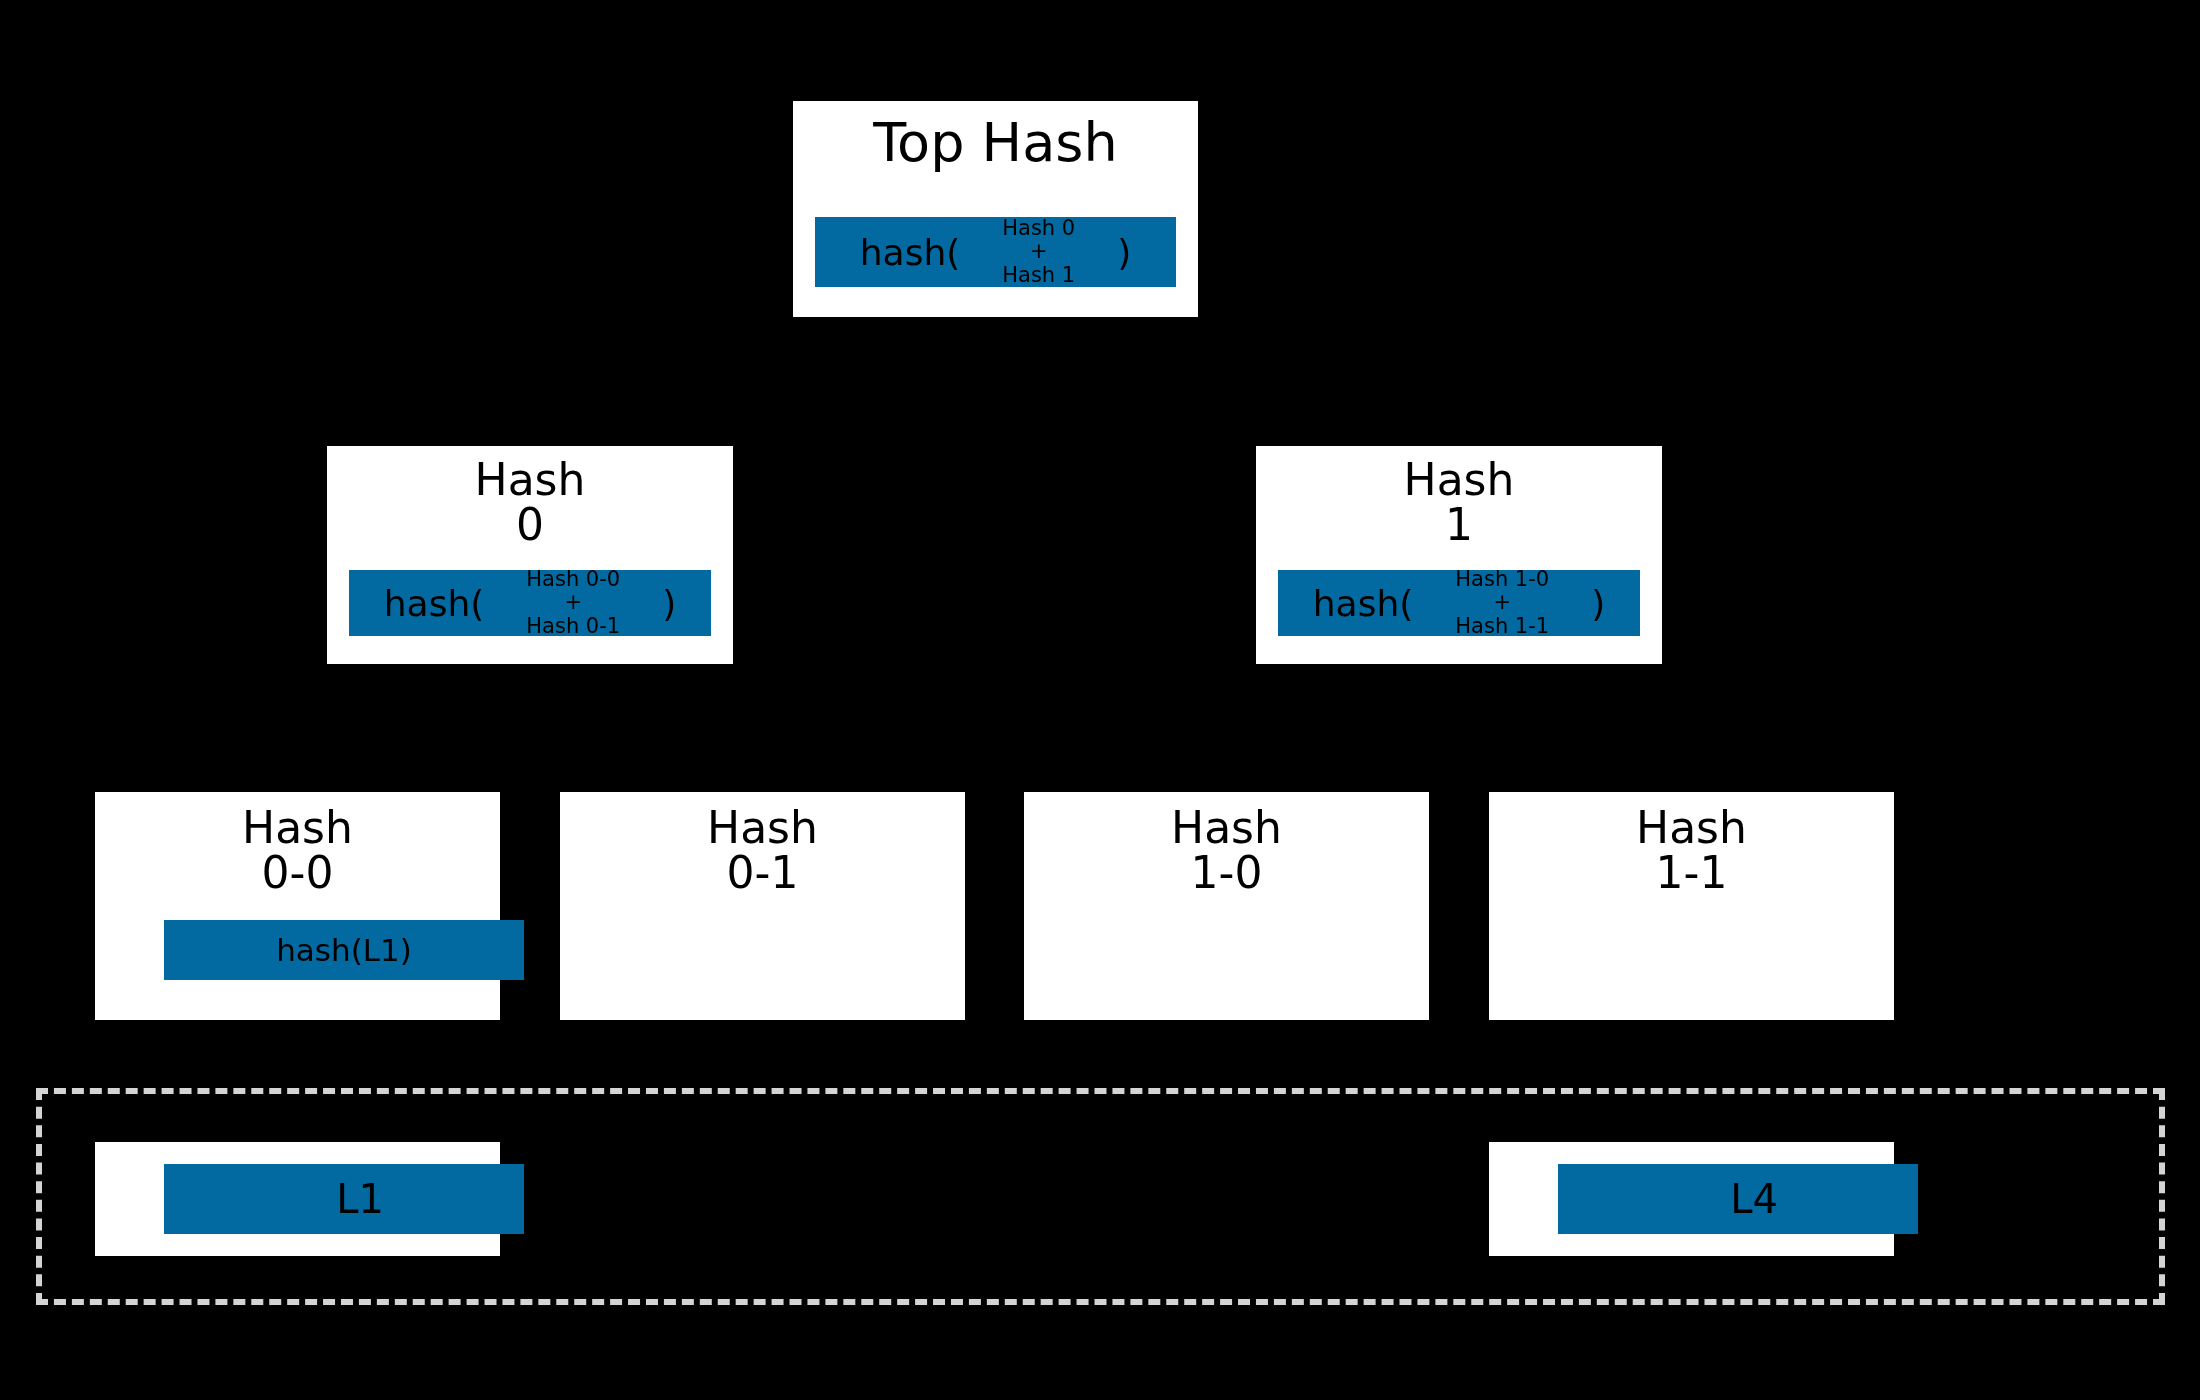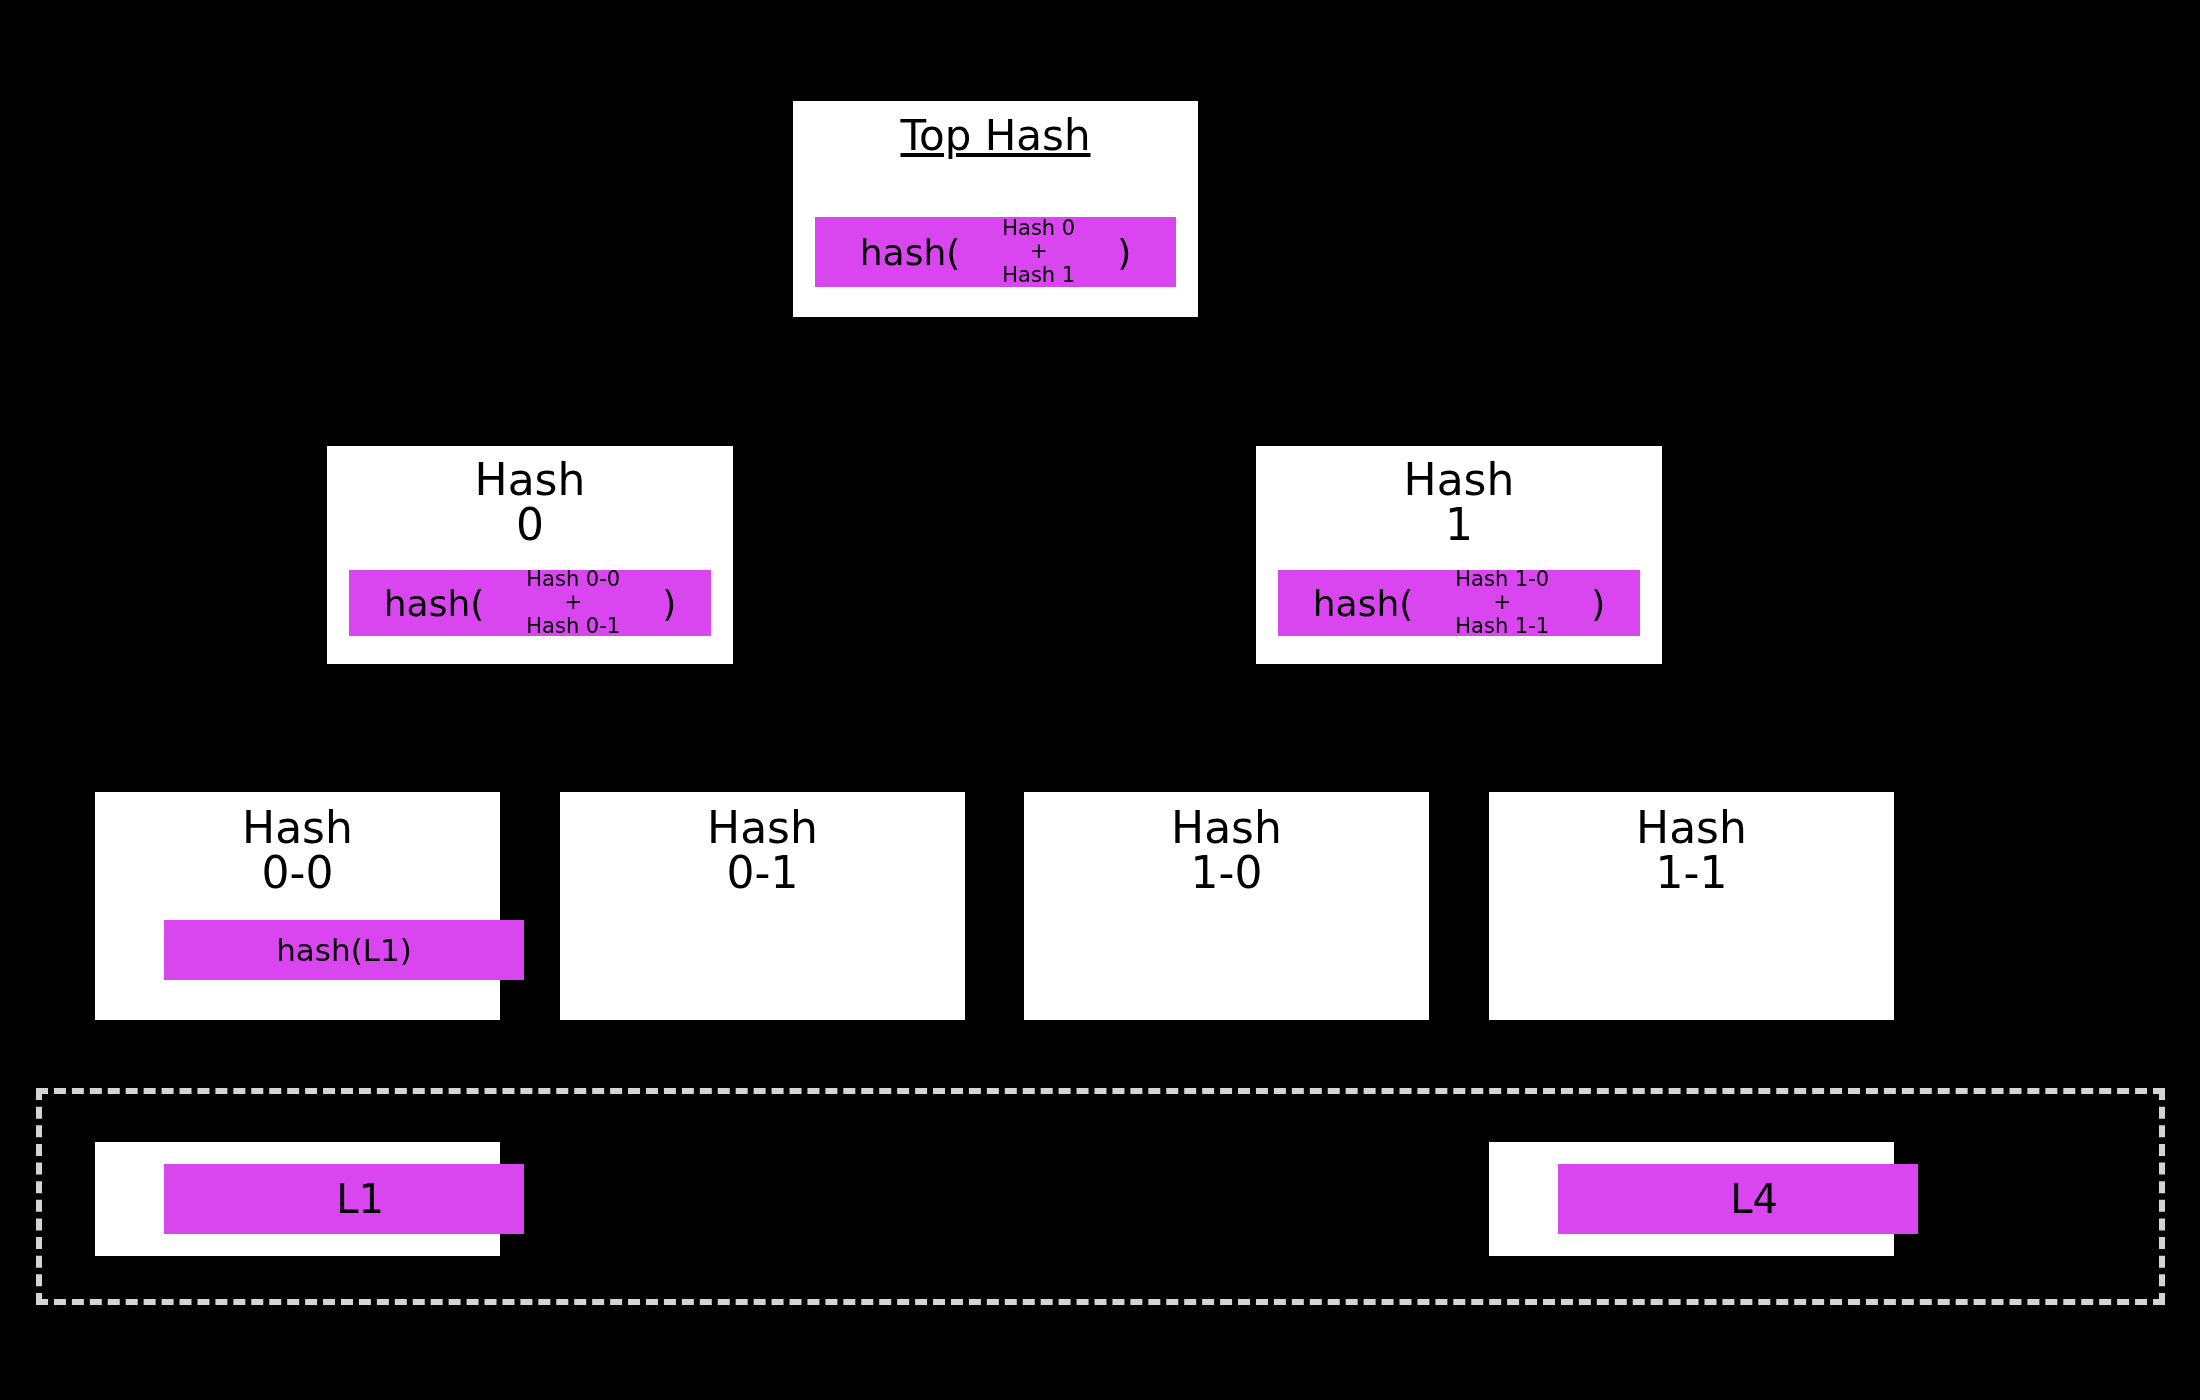--- a/index.html
+++ b/index.html
@@ -32,21 +32,21 @@
   .node-title {
     color: #000000;
     text-align: center;
     line-height: 1.02;
     white-space: pre-line;
     font-weight: 400;
   }
 
   
   .expr {
-    background: #d946ef;
+    background: #0369a1;
     color: #000000;
     box-sizing: border-box;
     display: flex;
     flex-direction: row;
     align-items: center;
     justify-content: center;
     text-align: center;
   }
   .expr-simple {
     display: flex;
@@ -56,21 +56,21 @@
   }
 
   
   .root {
     left: 793px;
     top: 101px;
     width: 405px;
     height: 216px;
     padding-top: 14px;
   }
-  .root .node-title { font-size: 42px; text-decoration: underline; }
+  .root .node-title { font-size: 54px; }
   .root .expr {
     position: absolute;
     left: 22px;
     top: 116px;
     width: 361px;
     height: 70px;
   }
 
   
   .lvl1 {

